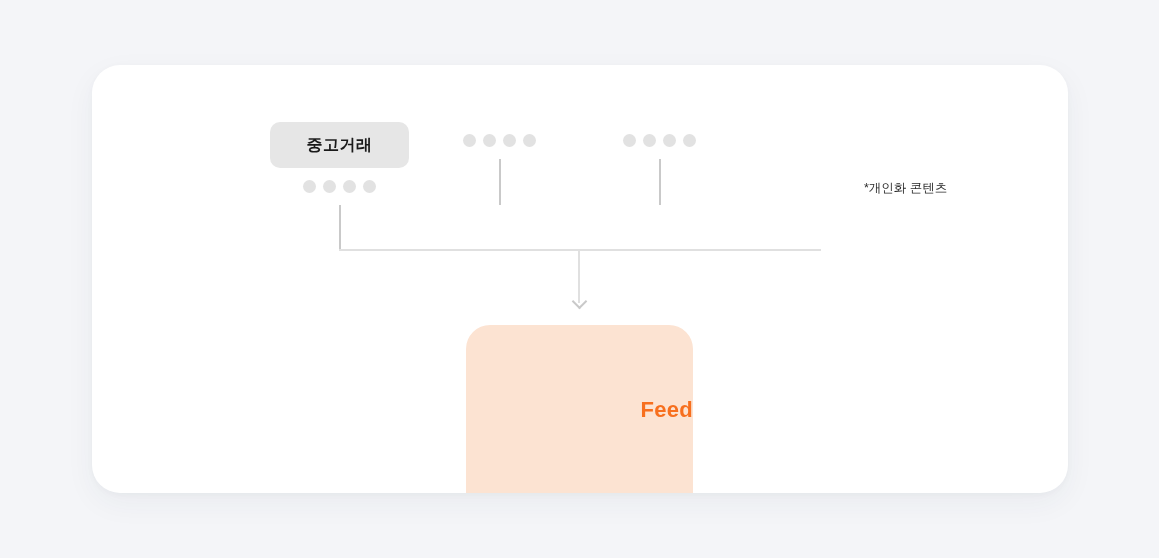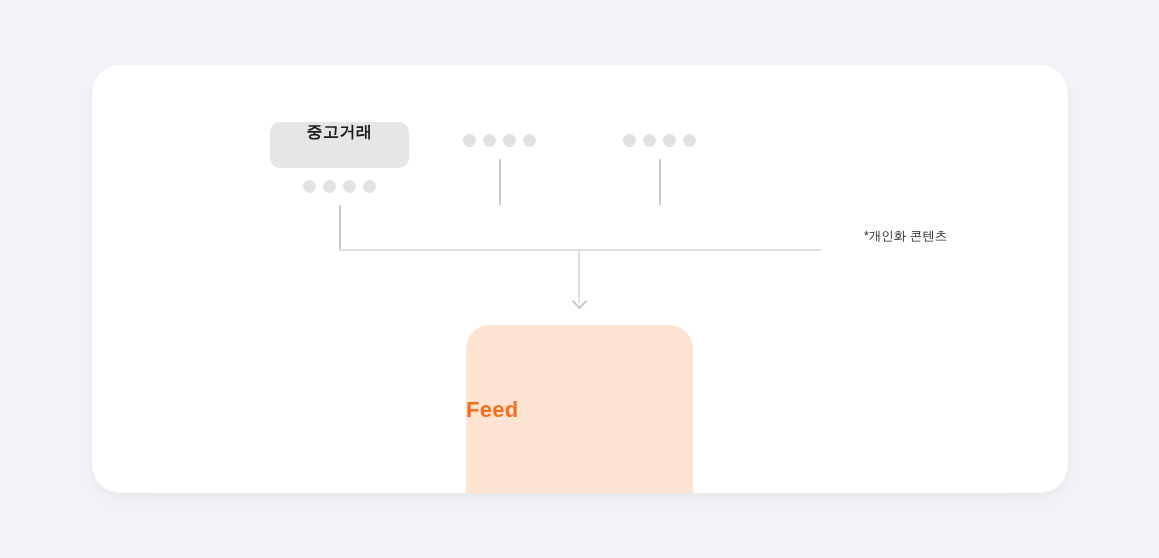--- a/index.html
+++ b/index.html
@@ -39,21 +39,21 @@
     display: flex;
     flex-direction: column;
     align-items: center;
   }
   .source-box {
     width: 139px;
     height: 46px;
     background: var(--source_box_bg, #e6e6e6);
     border-radius: 10px;
     display: flex;
-    align-items: flex-start;
+    align-items: center;
     justify-content: center;
     box-sizing: border-box;
   }
   .source-label {
     font-size: 16px;
     font-weight: bold;
     color: var(--source_text, #1a1a1a);
     letter-spacing: 0.5px;
   }
   .dots {
@@ -100,37 +100,36 @@
     border-bottom: 2px solid var(--connector_dark, #c9c9c9);
     transform: rotate(45deg);
   }
   .annotation {
     position: absolute;
     left: 772px;
     top: 115px;
     font-size: 12.5px;
     color: #2a2a2a;
     white-space: nowrap;
-    margin-top: 48px;
   }
   .feed-box {
     position: absolute;
     left: 374px;
     top: 260px;
     width: 227px;
     height: 245px; 
     background: var(--feed_bg, #fce3d2);
     border-radius: 24px;
   }
   .feed-label {
     position: absolute;
     left: 0;
     top: 72px;
     width: 100%;
-    text-align: left;
+    text-align: right;
     font-size: 22px;
     font-weight: bold;
     color: var(--feed_text, #f76f1e);
     letter-spacing: 0.3px;
   }
 </style>
 </head>
 <body>
 
 <div class="stage">

